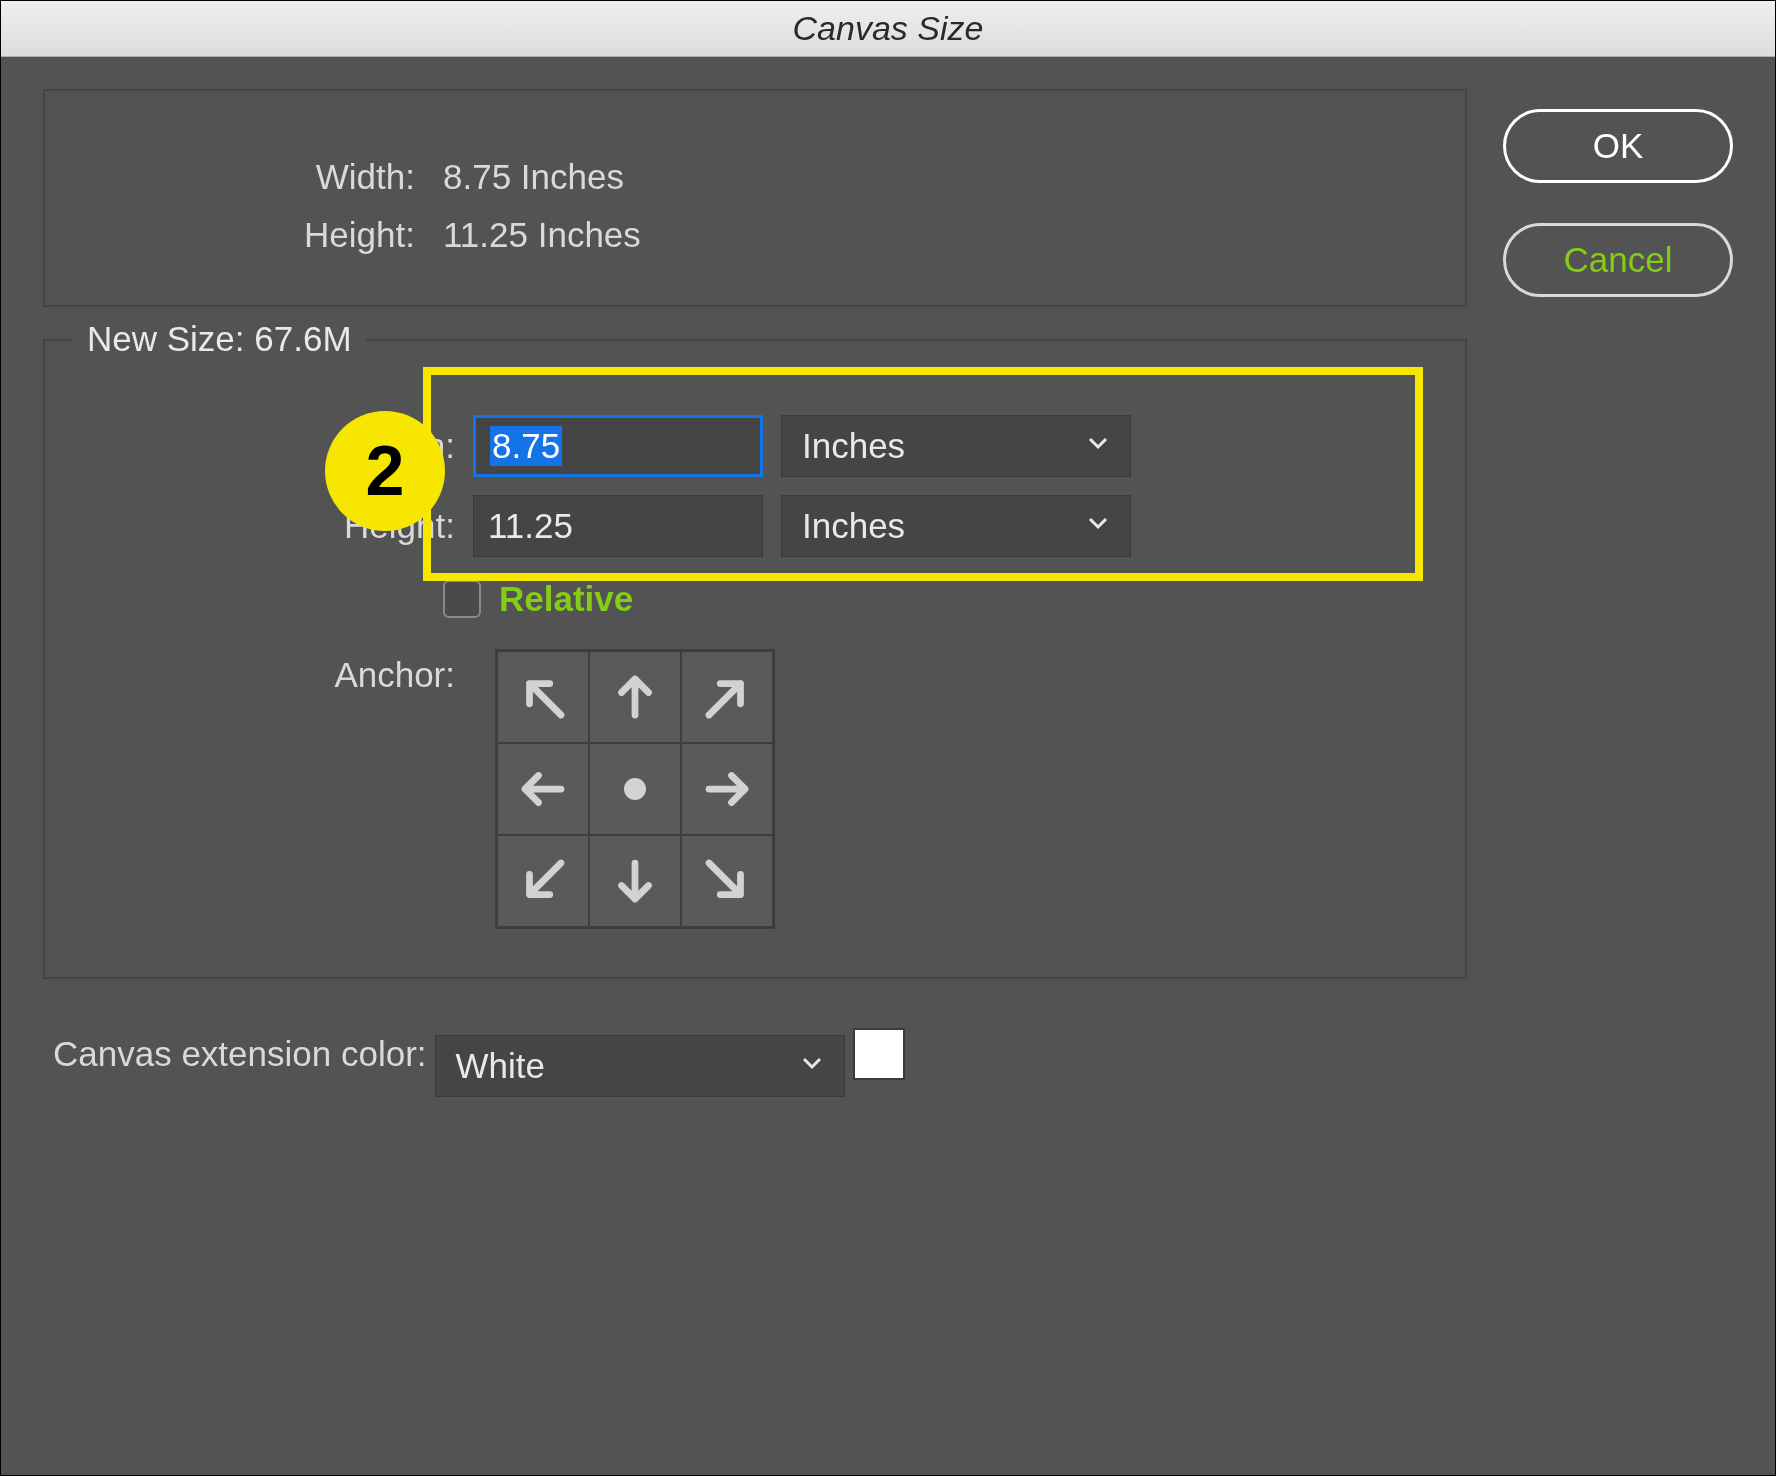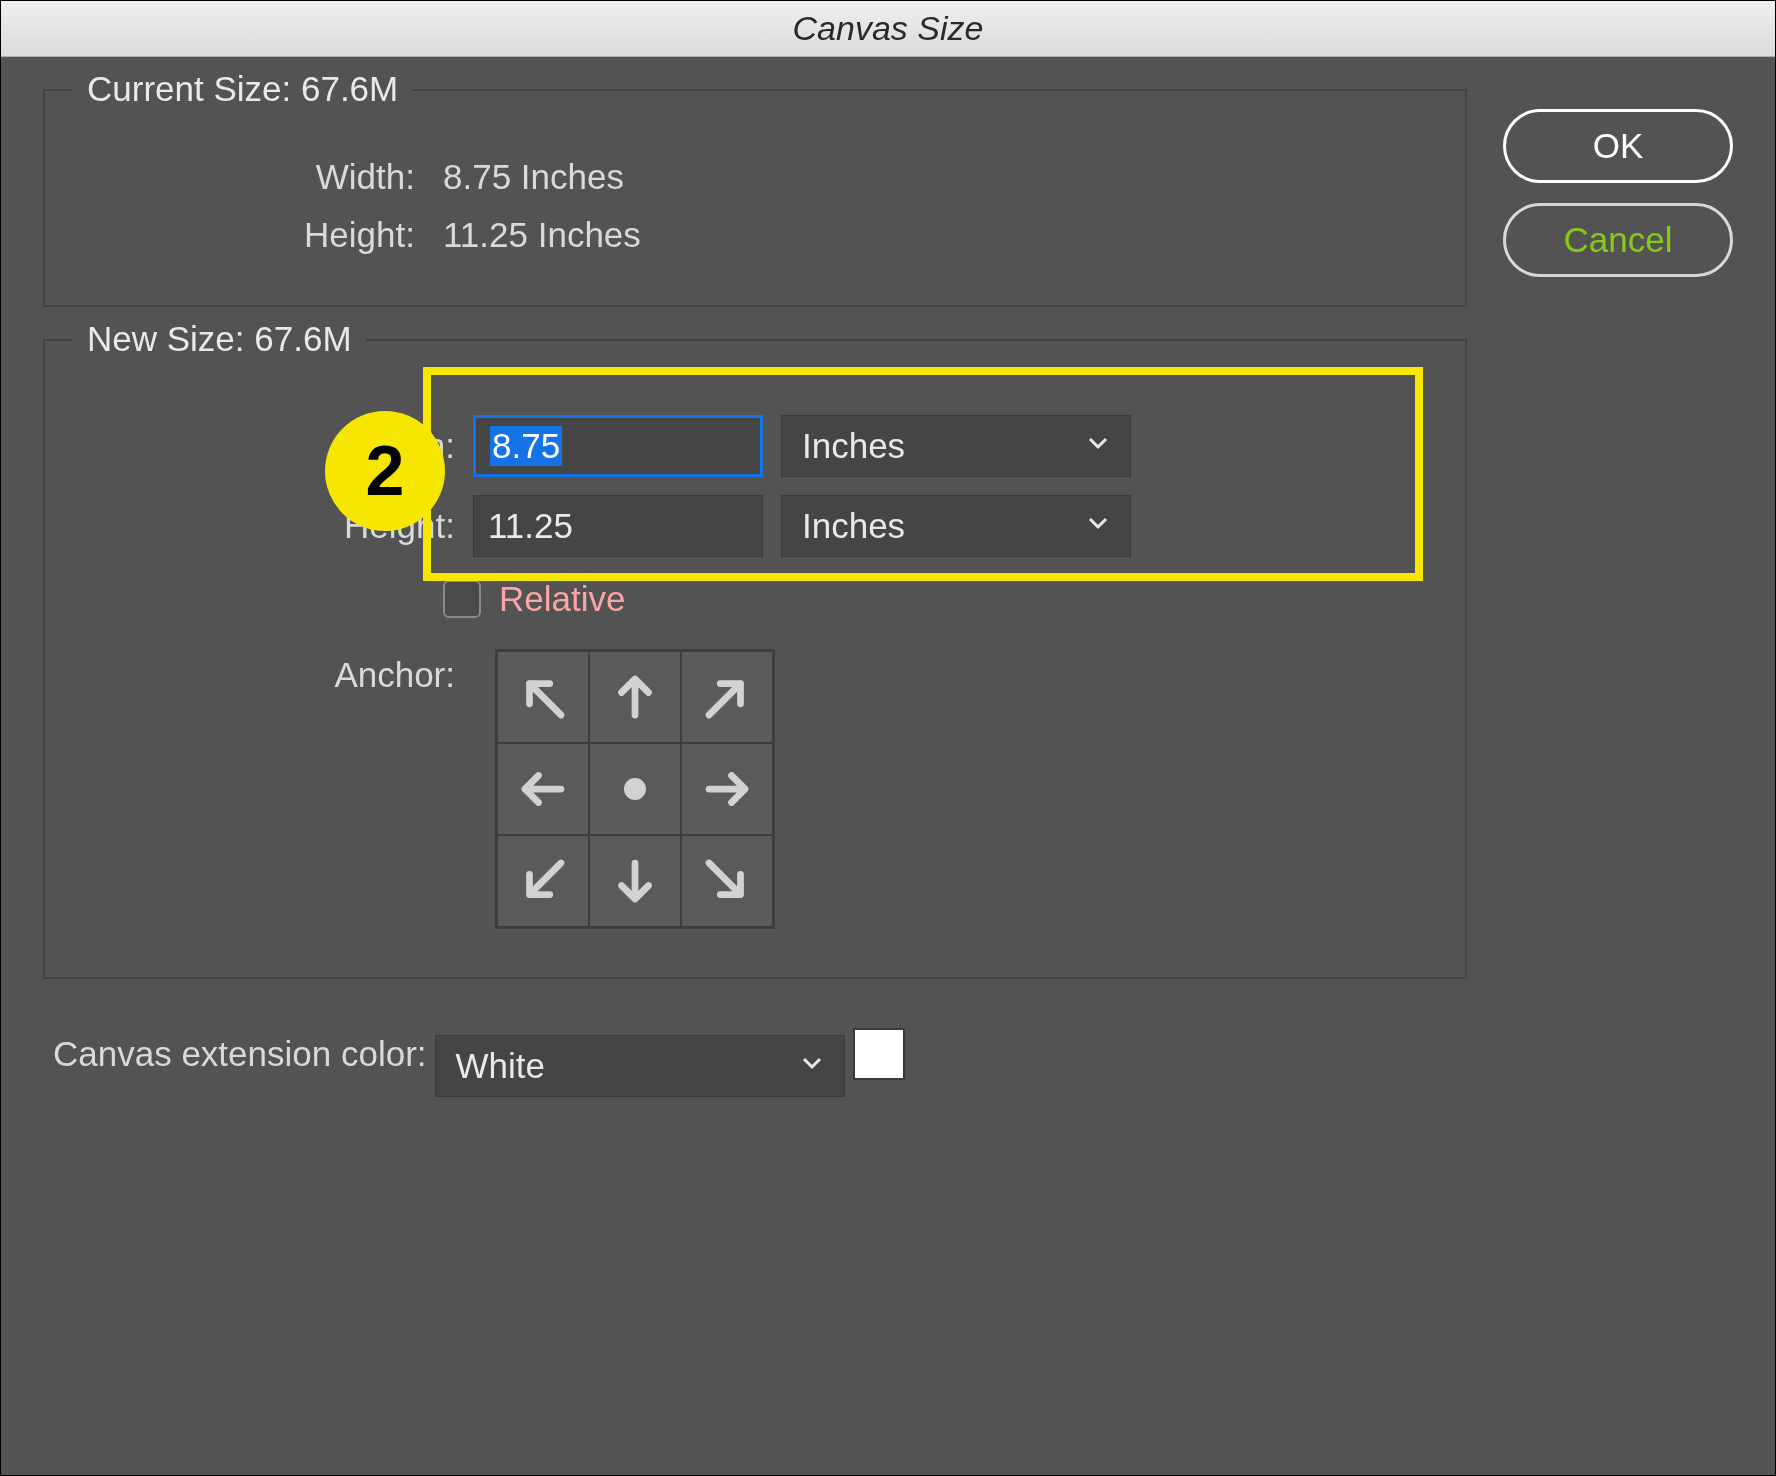--- a/index.html
+++ b/index.html
@@ -34,21 +34,21 @@
   .content-wrap {
     display: flex;
     padding: 32px 42px 40px 42px;
     gap: 36px;
   }
   .left-col { flex: 1; }
   .right-col {
     width: 230px;
     display: flex;
     flex-direction: column;
-    gap: 20px;
+    gap: 40px;
     padding-top: 20px;
   }
 
   
   .group {
     border: 2px solid #444;
     margin-bottom: 32px;
     position: relative;
     padding: 48px 40px 40px 40px;
   }
@@ -126,21 +126,22 @@
   }
   .dropdown .chev { font-size: 24px; color: #e9e9e9; }
 
   
   .checkbox-row {
     display: flex;
     align-items: center;
     gap: 18px;
     margin: 22px 0 30px 0;
     font-size: 35px;
-    color: #fca5a5;
+    color: #84cc16;
+    font-weight: bold;
   }
   .checkbox-row .spacer { width: 340px; }
   .checkbox {
     width: 38px; height: 38px;
     border: 2px solid #8a8a8a;
     border-radius: 6px;
     background: #4a4a4a;
   }
 
   
@@ -223,21 +224,20 @@
 
 <div class="dialog">
   <div class="titlebar">
     <div class="title">Canvas Size</div>
   </div>
 
   <div class="content-wrap">
     <div class="left-col">
 
       <div class="group" style="padding-bottom:32px;">
-        <div class="legend">Current Size: 67.6M</div>
         <div class="cs-row">
           <div class="cs-label">Width:</div>
           <div class="cs-value">8.75 Inches</div>
         </div>
         <div class="cs-row">
           <div class="cs-label">Height:</div>
           <div class="cs-value">11.25 Inches</div>
         </div>
       </div>
 

